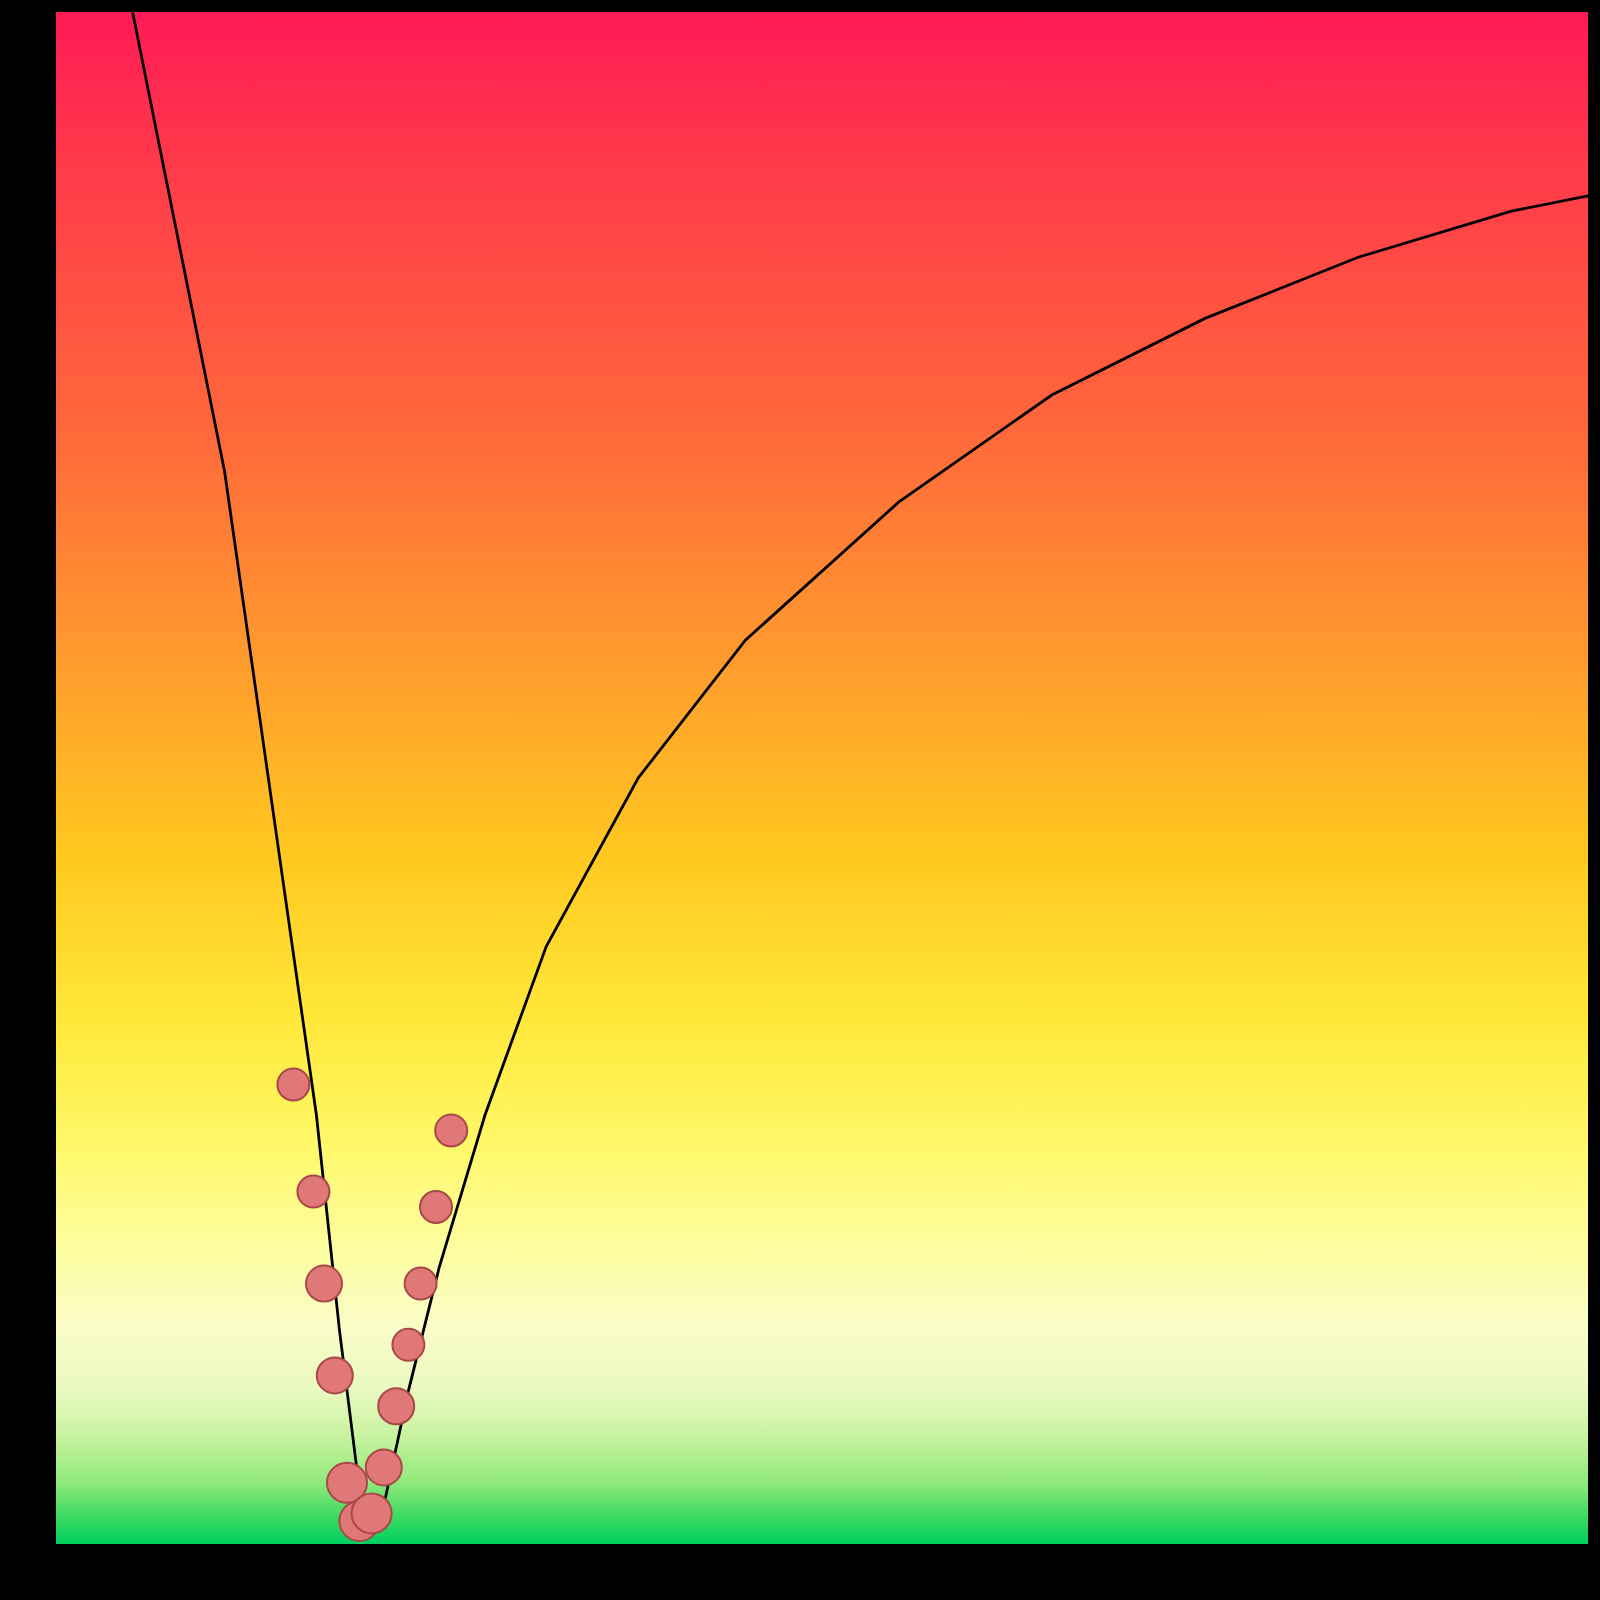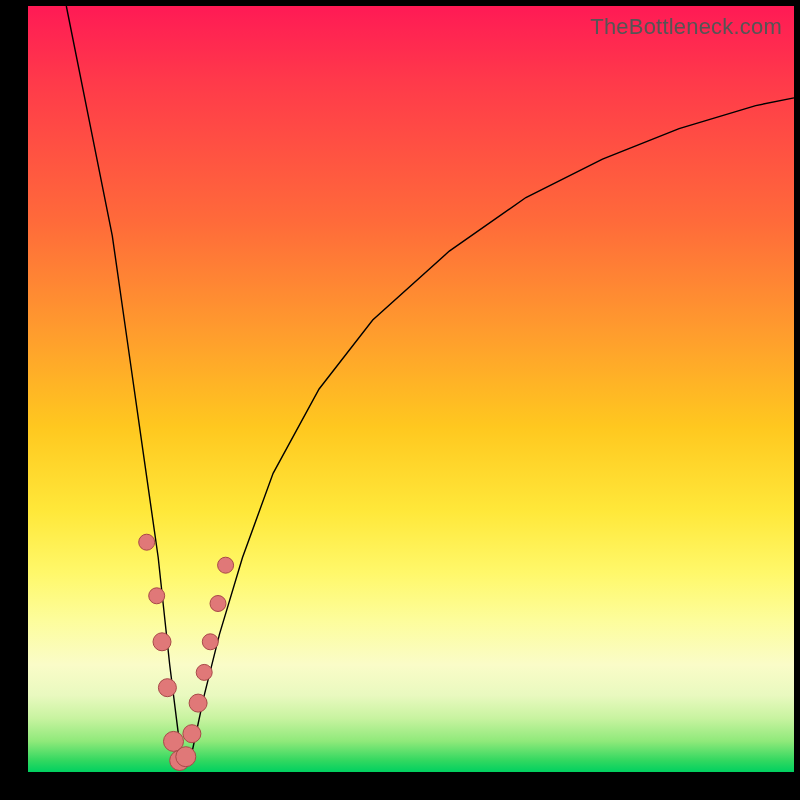--- a/index.html
+++ b/index.html
@@ -70,21 +70,20 @@
     stroke-width: 1;
   }
 </style>
 </head>
 <body>
 
 <div class="frame">
 
   <div class="plot-area">
 
-    <div class="watermark">TheBottleneck.com</div>
 
     <svg class="curve" viewBox="0 0 766 766" preserveAspectRatio="none">
       <path d="M38.3 0.0 L61.3 114.9 L84.3 229.8 L99.6 337.0 L114.9 444.3 L130.2 551.5 L141.7 658.8 L153.2 750.7 L164.7 743.0 L176.2 689.4 L191.5 628.1 L214.5 551.5 L245.1 467.3 L291.1 383.0 L344.7 314.1 L421.3 245.1 L497.9 191.5 L574.5 153.2 L651.1 122.6 L727.7 99.6 L766.0 91.9"></path>
       <g class="dots">
           <circle cx="118.7" cy="536.2" r="8"></circle>
           <circle cx="128.7" cy="589.8" r="8"></circle>
           <circle cx="134.0" cy="635.8" r="9"></circle>
           <circle cx="139.4" cy="681.7" r="9"></circle>
           <circle cx="145.5" cy="735.4" r="10"></circle>
           <circle cx="151.7" cy="754.5" r="10"></circle>

